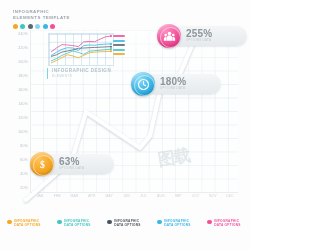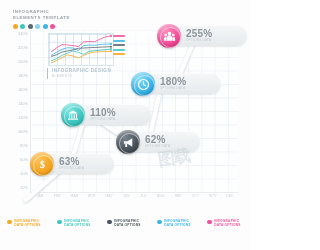--- a/index.html
+++ b/index.html
@@ -201,53 +201,21 @@
       <svg width="13" height="13" viewBox="0 0 24 24">
         <text x="12" y="18" text-anchor="middle" font-size="18" font-weight="bold" fill="#ffffff" font-family="'Liberation Serif',serif">$</text>
       </svg>
     </div>
     <div class="txt">
       <div class="pct">63%</div>
       <div class="sub">OPTIONS DATA</div>
     </div>
   </div>
 
-  <div class="badge" style="left:61px;top:103px;">
-    <div class="pill" style="width:79px;"></div>
-    <div class="circle" style="background:radial-gradient(circle at 35% 28%, #7fe6df, #3ec6c0 55%, #1fa39d 100%);">
-      <span class="ring"></span>
-      <svg width="12" height="12" viewBox="0 0 24 24">
-        <path d="M12 3 L22 9 H2 Z" fill="#ffffff"></path>
-        <rect x="4" y="10.5" width="2" height="7.5" fill="#ffffff"></rect>
-        <rect x="8.5" y="10.5" width="2" height="7.5" fill="#ffffff"></rect>
-        <rect x="13.5" y="10.5" width="2" height="7.5" fill="#ffffff"></rect>
-        <rect x="18" y="10.5" width="2" height="7.5" fill="#ffffff"></rect>
-        <rect x="2" y="19" width="20" height="2.4" fill="#ffffff"></rect>
-      </svg>
-    </div>
-    <div class="txt">
-      <div class="pct">110%</div>
-      <div class="sub">OPTIONS DATA</div>
-    </div>
-  </div>
-
-  <div class="badge" style="left:116px;top:130px;">
-    <div class="pill" style="width:73px;"></div>
-    <div class="circle" style="background:radial-gradient(circle at 35% 28%, #7c868e, #4a545c 55%, #2e363c 100%);">
-      <span class="ring"></span>
-      <svg width="13" height="13" viewBox="0 0 24 24">
-        <path d="M3.5 9.5 L10 9.5 L19 4 L19 20 L10 14.5 L3.5 14.5 Z" fill="#ffffff"></path>
-        <rect x="6" y="14.5" width="3.5" height="6" rx="1" fill="#ffffff"></rect>
-      </svg>
-    </div>
-    <div class="txt">
-      <div class="pct">62%</div>
-      <div class="sub">OPTIONS DATA</div>
-    </div>
-  </div>
+
 
   <div class="badge" style="left:131px;top:72px;">
     <div class="pill" style="width:79px;"></div>
     <div class="circle" style="background:radial-gradient(circle at 35% 28%, #8bdcf7, #39b5e8 55%, #1189c4 100%);">
       <span class="ring"></span>
       <svg width="13" height="13" viewBox="0 0 24 24">
         <circle cx="12" cy="12" r="9.2" fill="none" stroke="#ffffff" stroke-width="2.1"></circle>
         <path d="M12 6.6 V12 L16 14.3" fill="none" stroke="#ffffff" stroke-width="2.1" stroke-linecap="round"></path>
       </svg>
     </div>

